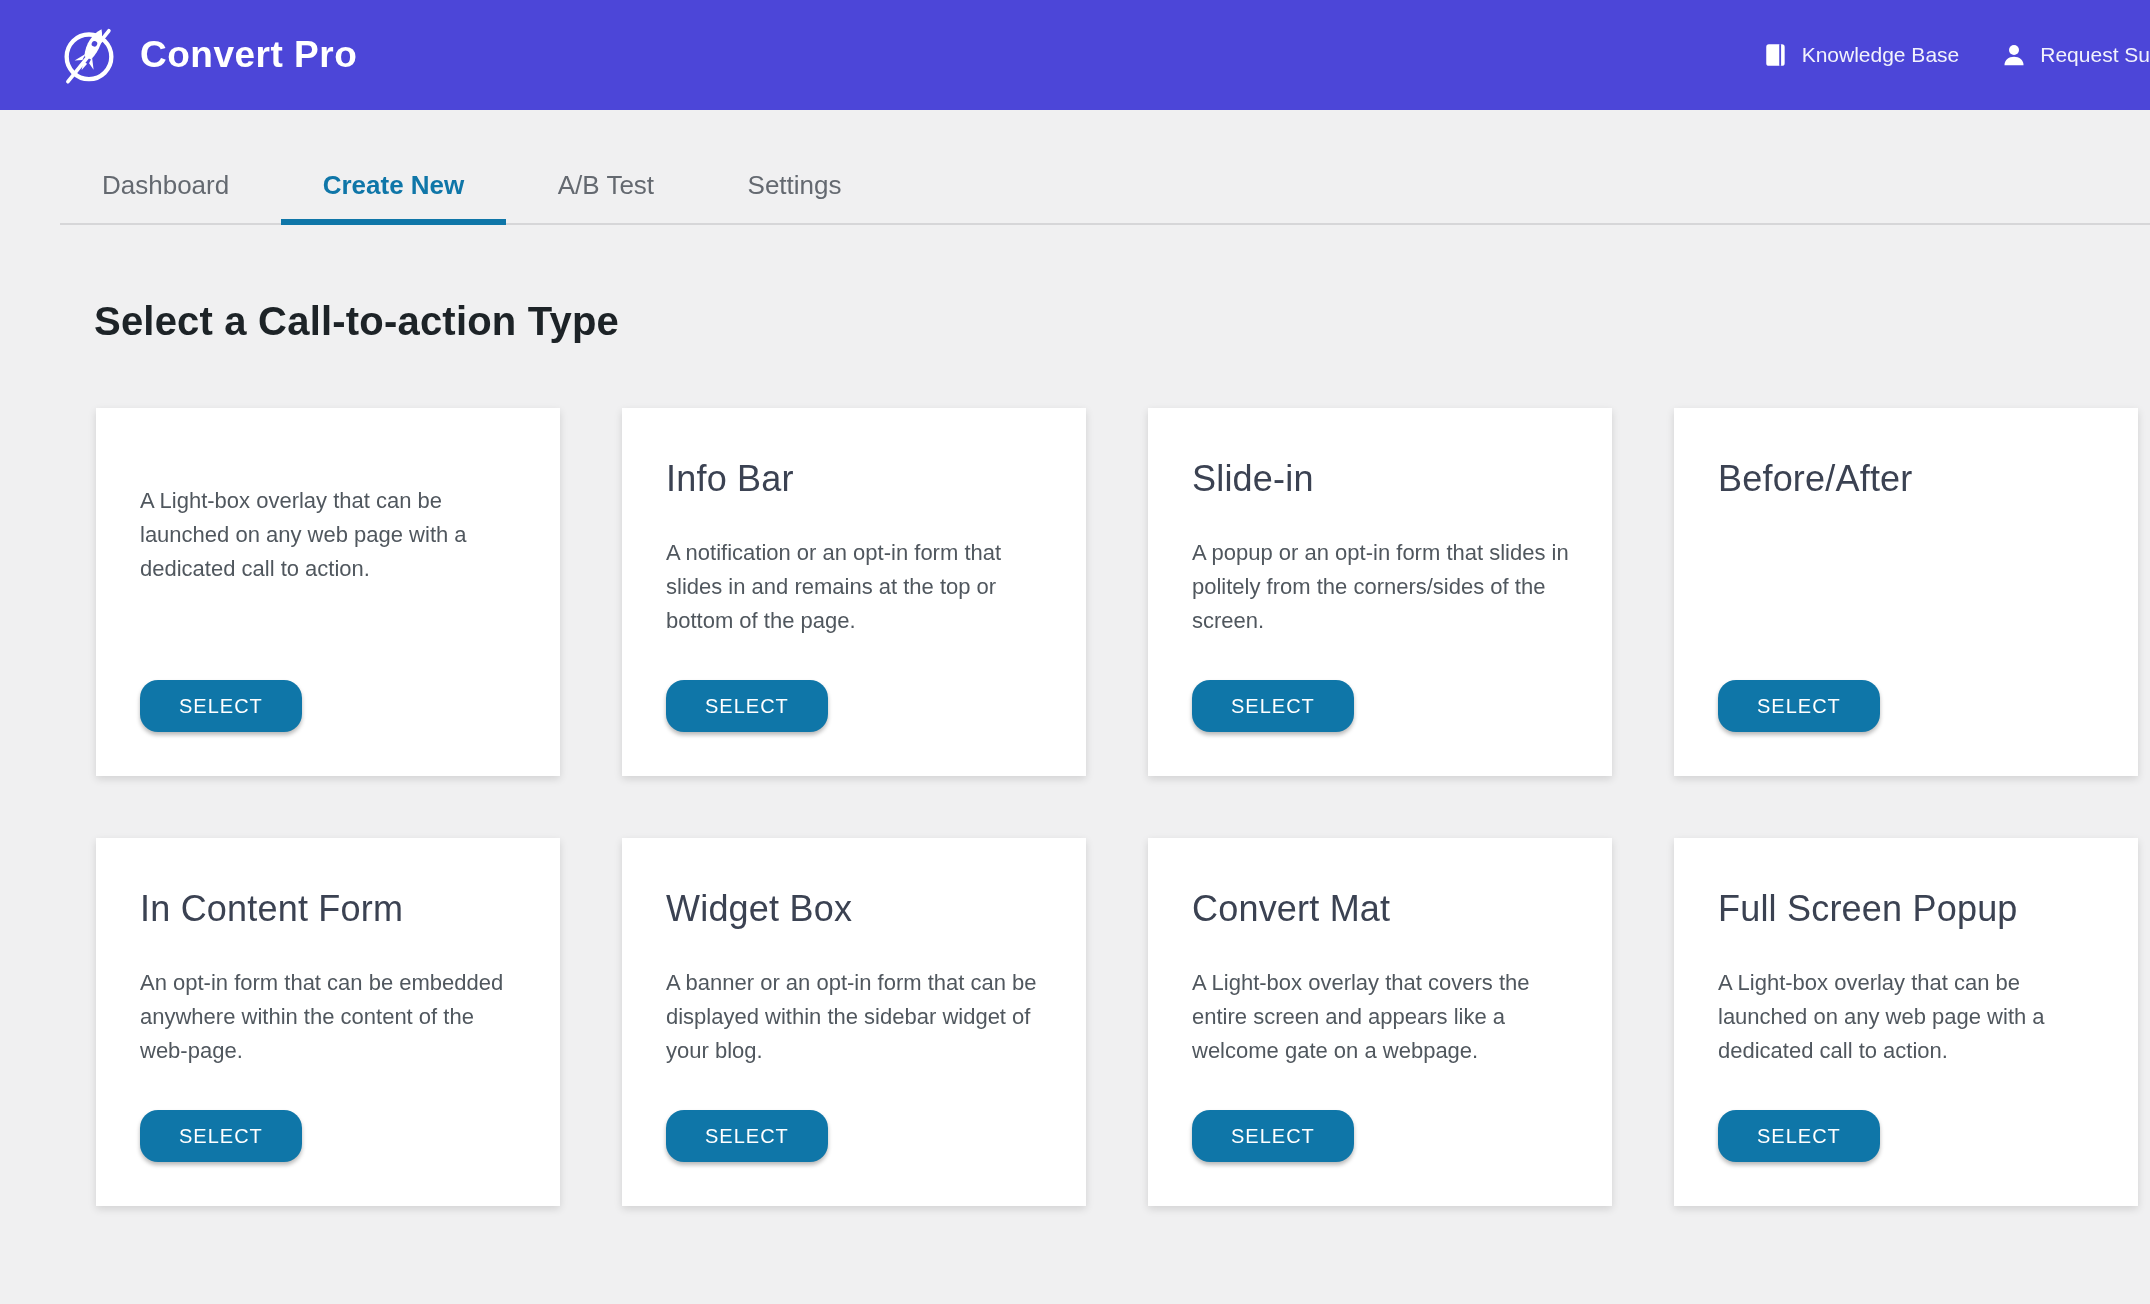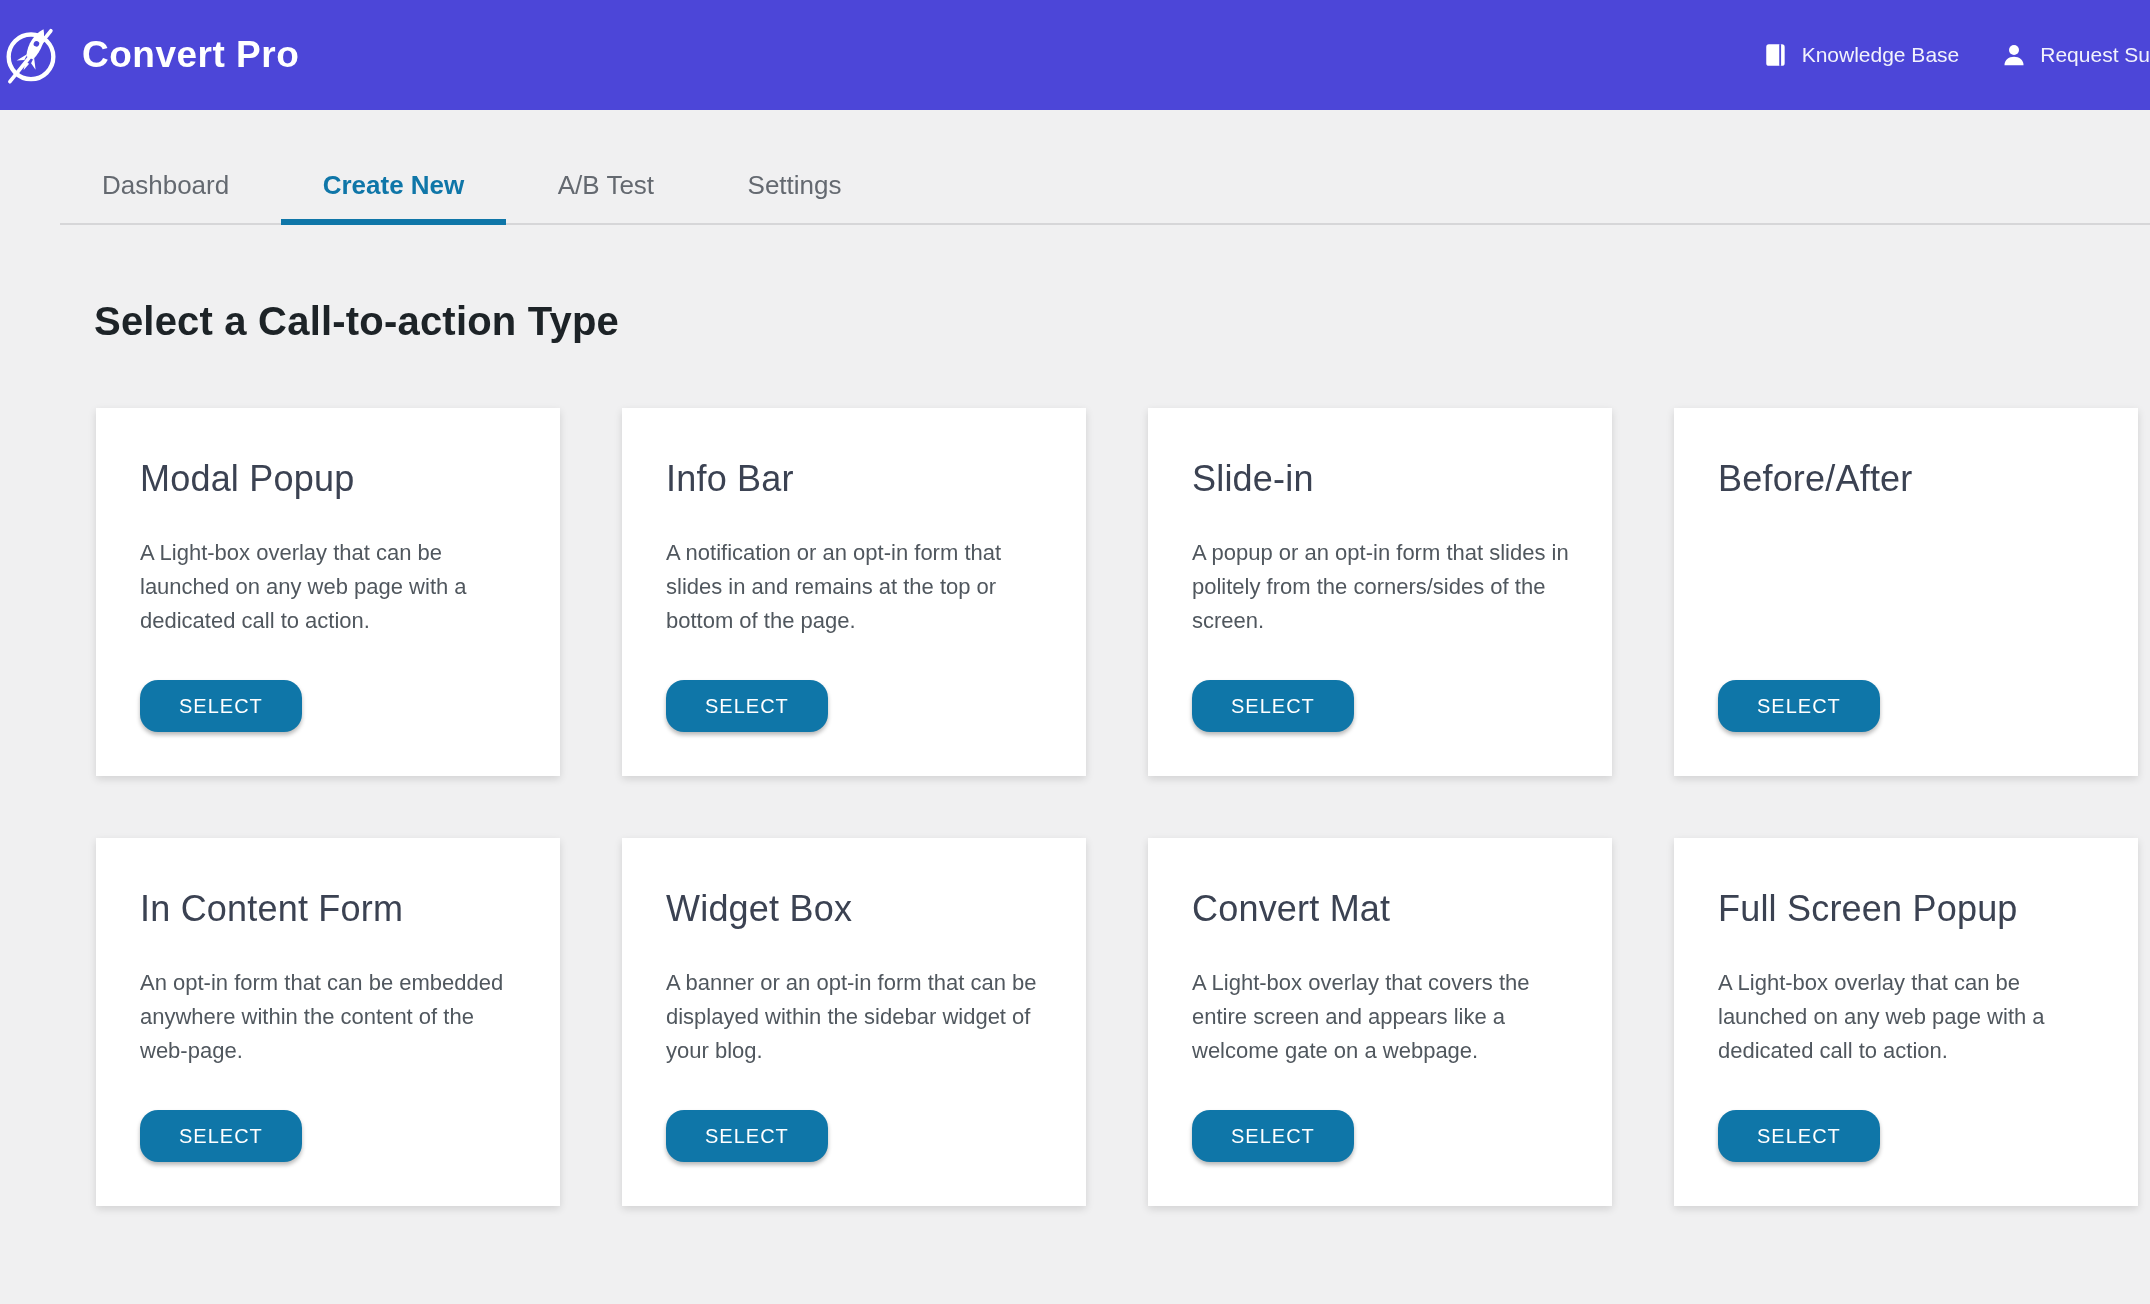--- a/index.html
+++ b/index.html
@@ -19,20 +19,21 @@
     width:2150px;height:1304px;overflow:hidden;
     background:var(--page-bg);
     font-family:"Liberation Sans","DejaVu Sans",sans-serif;
     -webkit-font-smoothing:antialiased;
   }
 
   
   .topbar{
     height:110px;background:var(--header-bg);
     display:flex;align-items:center;justify-content:space-between;
+    padding-left:58px;
   }
   .brand{display:flex;align-items:center;gap:20px;}
   .logo{width:62px;height:62px;display:block;}
   .brand-name{
     color:#fff;font-size:37px;font-weight:700;letter-spacing:.5px;white-space:nowrap;
   }
   .topnav{display:flex;gap:42px;white-space:nowrap;}
   .navitem{
     display:flex;align-items:center;gap:13px;color:#f2f2fc;
     font-size:21px;text-decoration:none;cursor:pointer;
@@ -150,21 +151,20 @@
   <a class="tab">A/B Test</a>
   <a class="tab">Settings</a>
 </nav>
 
 <main>
   <h1 class="page-title">Select a Call-to-action Type</h1>
 
   <div class="grid">
 
     <section class="card">
-      <h2 class="card-title">Modal Popup</h2>
       <p class="card-desc">A Light-box overlay that can be launched on any web page with a dedicated call to action.</p>
       <button class="select-btn">SELECT</button>
     </section>
 
     <section class="card">
       <h2 class="card-title">Info Bar</h2>
       <p class="card-desc">A notification or an opt-in form that slides in and remains at the top or bottom of the page.</p>
       <button class="select-btn">SELECT</button>
     </section>
 

